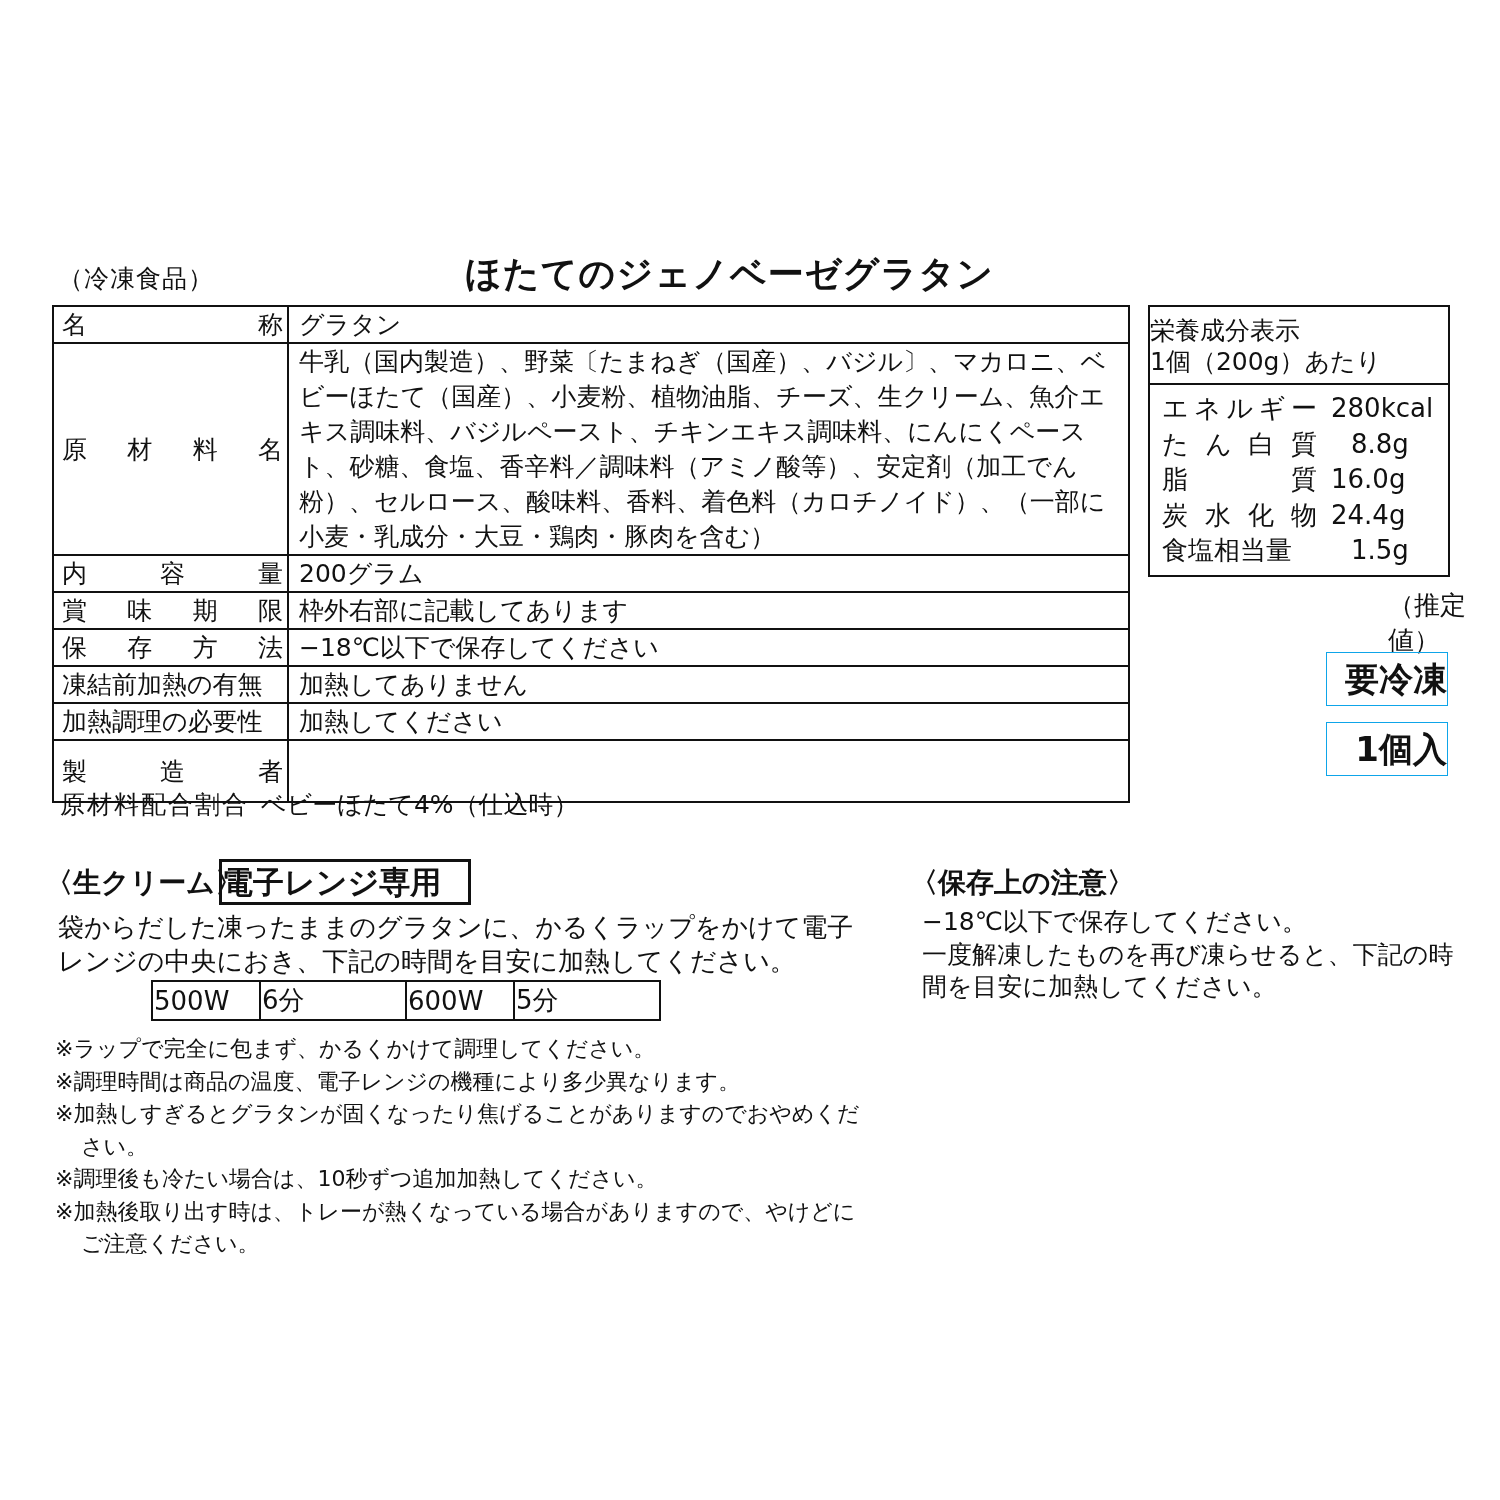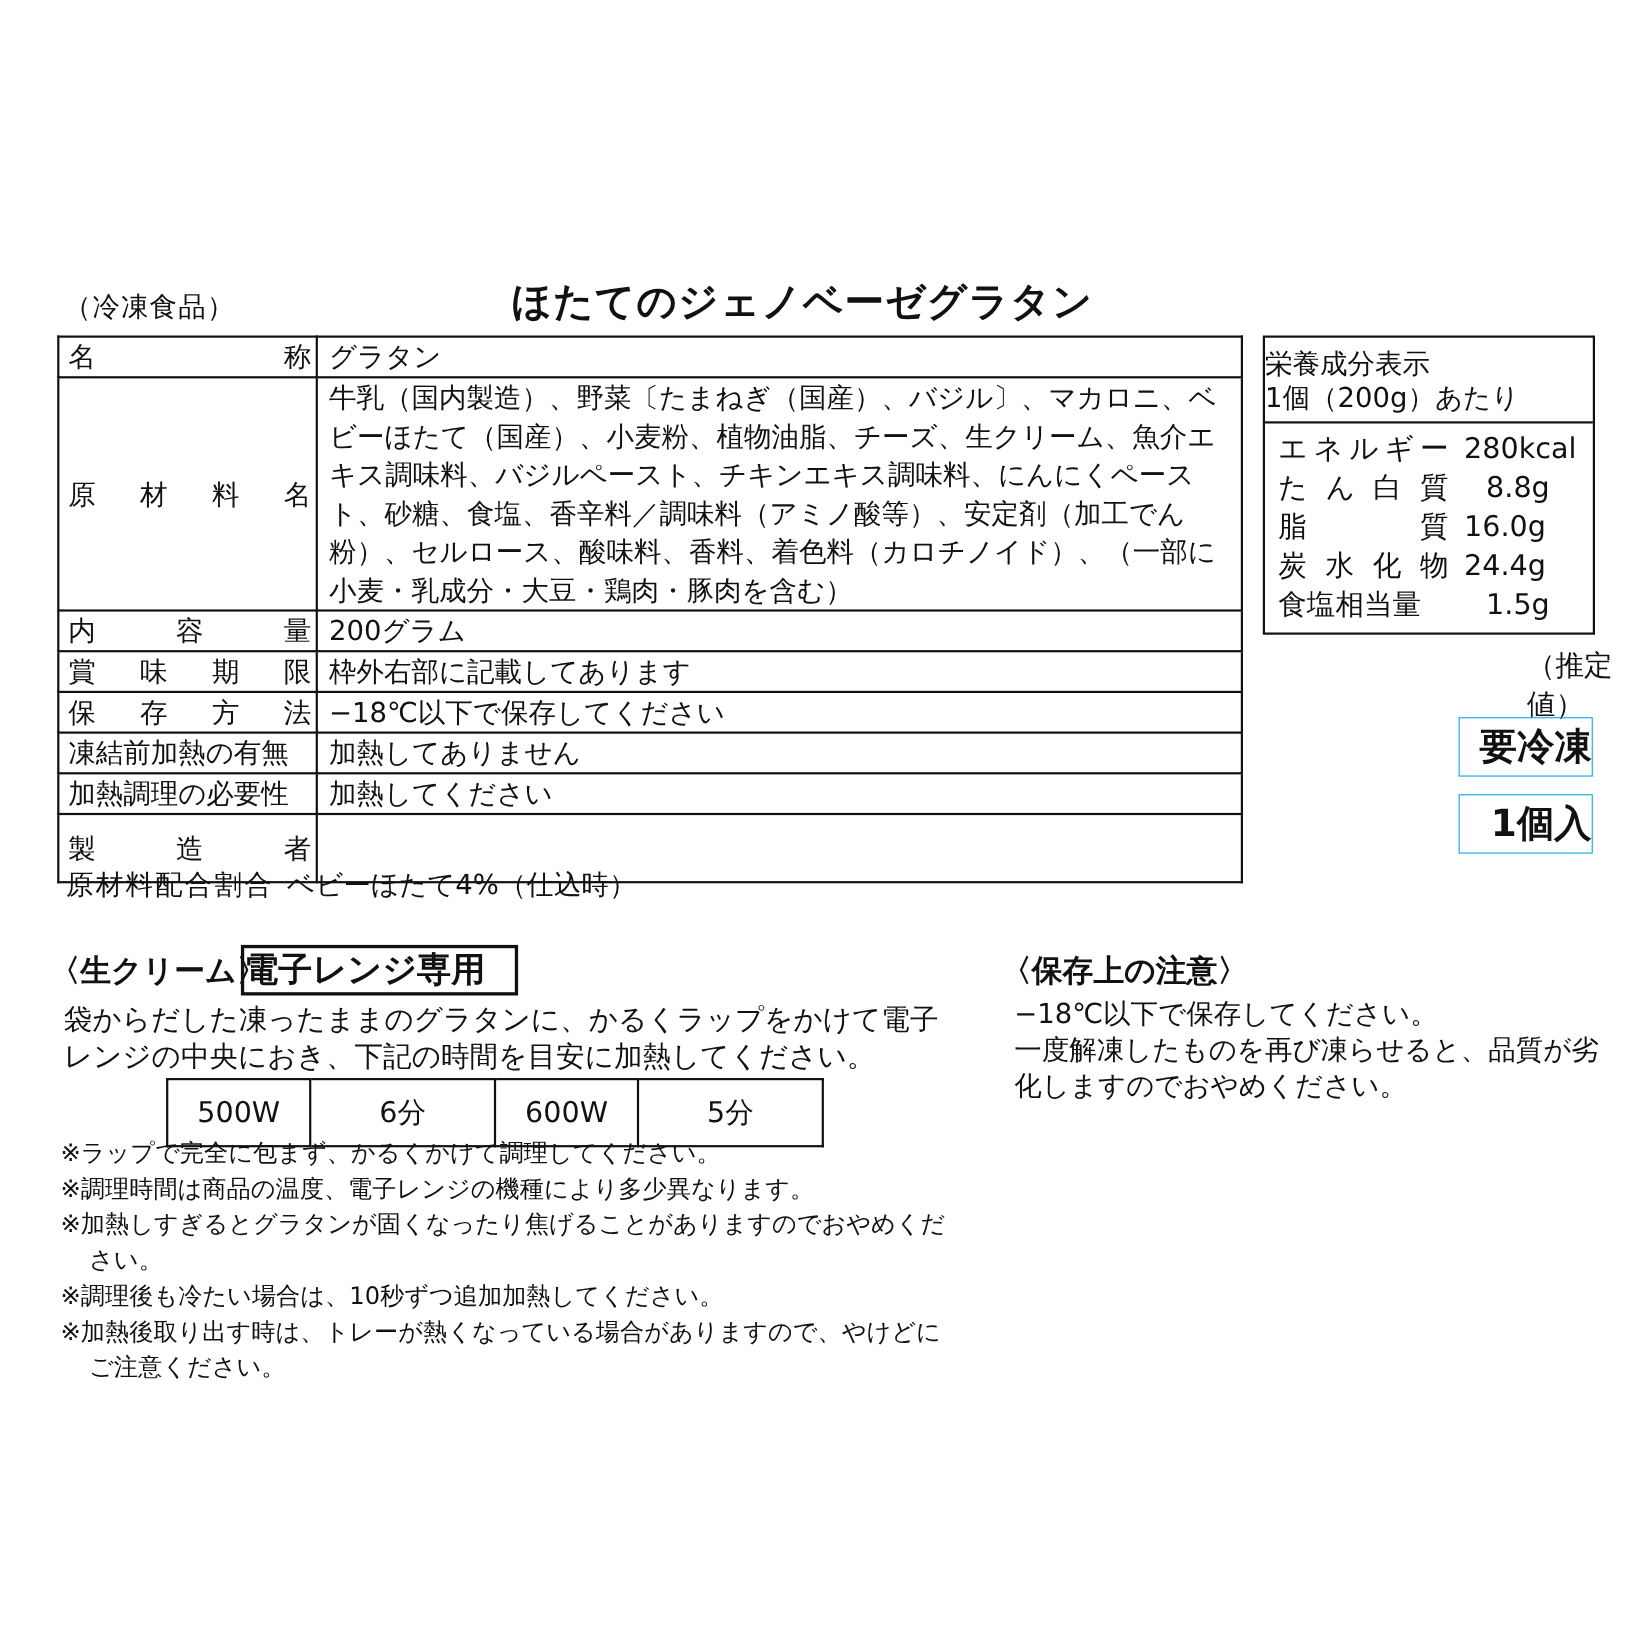--- a/index.html
+++ b/index.html
@@ -30,21 +30,21 @@
 
   .box { position:absolute; border:1px solid #0ea5e9; font-weight:bold; font-size:34px; text-align:right; }
   .b1 { left:1326px; top:652px; width:120px; height:52px; line-height:52px; }
   .b2 { left:1326px; top:722px; width:120px; height:52px; line-height:52px; }
 
   .cook-h { left:45px; top:864px; font-size:28px; font-weight:bold; }
   .micro { left:219px; top:859px; width:246px; height:40px; line-height:40px; border:3px solid #111;
            font-size:31px; font-weight:bold; text-align:left; }
   .cook-txt { left:58px; top:910px; font-size:26px; line-height:34px; width:810px; }
   table.time { position:absolute; left:151px; top:980px; border-collapse:collapse; border:2px solid #111; }
-  table.time td { border:2px solid #111; font-size:26px; height:34px; text-align:center; padding:12px; }
+  table.time td { border:2px solid #111; font-size:26px; height:34px; text-align:left; padding:1px; }
   .notes { left:55px; top:1033px; font-size:22px; line-height:32.5px; width:820px; }
   .notes .n { padding-left:26px; text-indent:-26px; }
 
   .store-h { left:910px; top:864px; font-size:28px; font-weight:bold; }
   .store-txt { left:922px; top:906px; font-size:25px; line-height:32.5px; width:540px; }
 </style>
 </head>
 <body>
 
 <div class="abs category">（冷凍食品）</div>
@@ -200,14 +200,14 @@
   <div class="n">※ラップで完全に包まず、かるくかけて調理してください。</div>
   <div class="n">※調理時間は商品の温度、電子レンジの機種により多少異なります。</div>
   <div class="n">※加熱しすぎるとグラタンが固くなったり焦げることがありますのでおやめください。</div>
   <div class="n">※調理後も冷たい場合は、10秒ずつ追加加熱してください。</div>
   <div class="n">※加熱後取り出す時は、トレーが熱くなっている場合がありますので、やけどにご注意ください。</div>
 </div>
 
 <div class="abs store-h">〈保存上の注意〉</div>
 <div class="abs store-txt">
   <div>−18℃以下で保存してください。</div>
-  <div>一度解凍したものを再び凍らせると、品質が劣化しますのでおやめください。</div>
+  <div>一度解凍したものを再び凍らせると、下記の時間を目安に加熱してください。</div>
 </div>
 
 </body></html>

